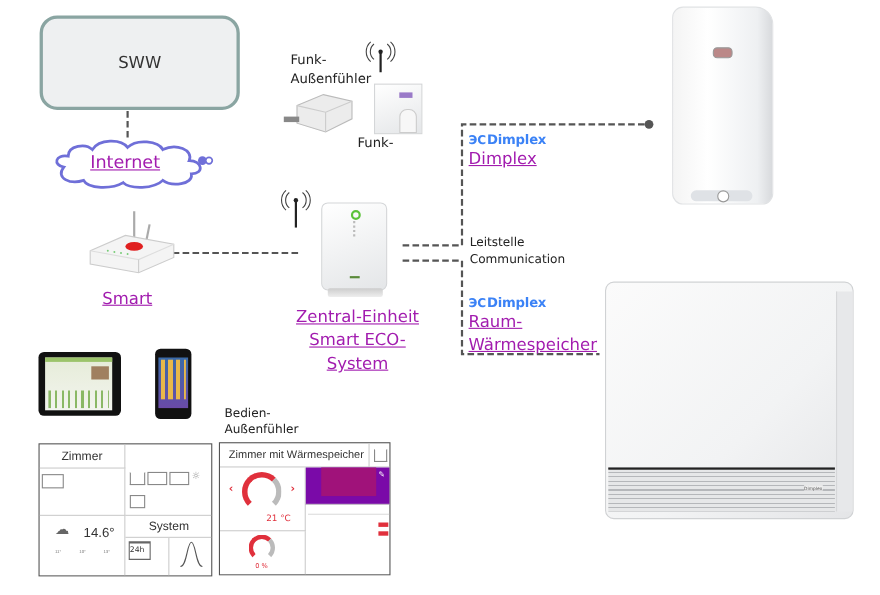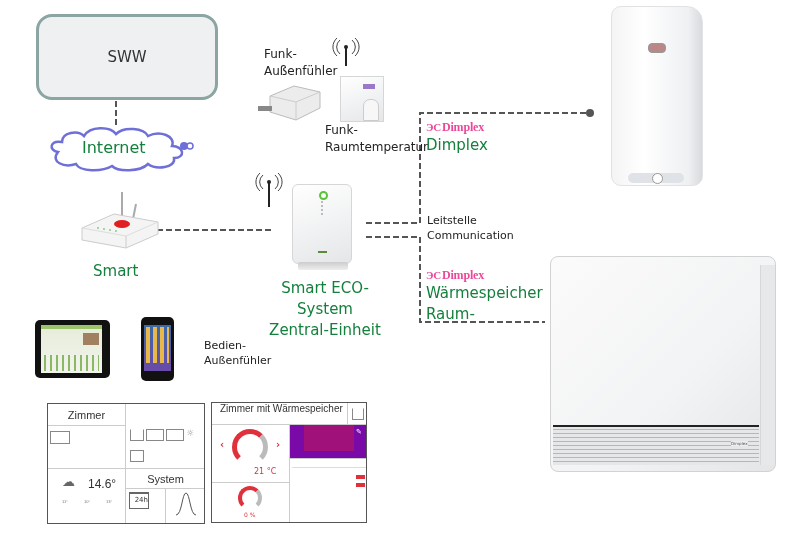--- a/index.html
+++ b/index.html
@@ -6,33 +6,33 @@
   body { width: 800px; height: 541px; position: relative; overflow: hidden;
          font-family: "DejaVu Sans", "Liberation Sans", sans-serif; color: #222; }
   .abs { position: absolute; }
   svg.lines { position: absolute; left: 0; top: 0; width: 800px; height: 541px; }
 
   
   .leitstelle { left: 36px; top: 14px; width: 182px; height: 86px; background: #eef0f1;
                 border: 3px solid #8aa5a2; border-radius: 16px; box-sizing: border-box;
                 display: flex; flex-direction: column; align-items: center; justify-content: center;
                 font-size: 15px; line-height: 22px; color: #333; }
-  .lbl { font-size: 15px; line-height: 21px; color: #15803d; }
+  .lbl { font-size: 15px; line-height: 21px; color: #a21caf; text-decoration: underline; }
   .lbl-sm { font-size: 11px; line-height: 15px; color: #222; }
   .lbl-md { font-size: 12px; line-height: 17px; color: #222; }
   .center { text-align: center; }
 
-  .dimplex { color: #ec4899; font-weight: bold; font-size: 12px; letter-spacing: -0.2px; font-family: Liberation Serif, serif; }
+  .dimplex { color: #3b82f6; font-weight: bold; font-size: 12px; letter-spacing: -0.2px; }
   .dimplex .dx { font-size: 11px; margin-right: 1px; }
 
   
   .dev { background: linear-gradient(160deg, #ffffff, #e4e6e8); border: 1px solid #d4d6d8; }
 
   
-  .panel { border: 1.5px solid #555; background: #fff; box-sizing: border-box; overflow: hidden; margin-left: 12px; }
+  .panel { border: 1.5px solid #555; background: #fff; box-sizing: border-box; overflow: hidden; }
   .p1 { left: 35px; top: 403px; width: 158px; height: 121px; }
   .p2 { left: 199px; top: 402px; width: 156px; height: 121px; }
   .cell { position: absolute; border-right: 1px solid #ccc; border-bottom: 1px solid #ccc; box-sizing: border-box; }
   .big { font-family: "Liberation Sans", sans-serif; font-size: 11px; color: #333; }
   .tiny { font-family: "Liberation Sans", sans-serif; font-size: 3px; color: #777; }
 </style>
 </head>
 <body>
 
 <svg class="lines">
@@ -103,48 +103,47 @@
   <path d="M40,20 L40,38" stroke="#ccc"></path>
   <rect x="2" y="24" width="14" height="5" fill="#888"></rect>
 </svg>
 
 <div class="abs dev" style="left:340px;top:76px;width:42px;height:44px">
   <div class="abs" style="left:22px;top:7px;width:12px;height:5px;background:#9a7ac8"></div>
   <div class="abs" style="left:22px;top:22px;width:14px;height:20px;border-radius:7px 7px 0 0;background:#f7f7f7;border:1px solid #ccc"></div>
 </div>
 <div class="abs lbl-md" style="left:325px;top:122px">
   <div>Funk-</div>
-  <div>Raumtemperatur</div>
 </div>
 
 <div class="abs dev" style="left:292px;top:184px;width:58px;height:78px;border-radius:6px">
   <div class="abs" style="left:26px;top:6px;width:5px;height:5px;border:2px solid #5cc23a;border-radius:50%"></div>
   <div class="abs" style="left:28px;top:16px;width:3px;height:14px;border-left:2px dotted #bbb"></div>
   <div class="abs" style="left:25px;top:66px;width:9px;height:2px;background:#5a8a3a"></div>
 </div>
 <div class="abs" style="left:298px;top:262px;width:50px;height:8px;background:linear-gradient(#ccc,#eee);border-radius:2px"></div>
 <div class="abs lbl center" style="left:255px;top:278px;width:140px;font-size:15px;line-height:21px">
+  <div>Zentral-Einheit</div>
   <div>Smart ECO-System</div>
-  <div>Zentral-Einheit</div>
 </div>
 
 <div class="abs" style="left:426px;top:120px">
   <div class="dimplex"><span class="dx">ЭC</span><span>Dimplex</span></div>
   <div class="lbl">Dimplex</div>
 </div>
 
 <div class="abs lbl-sm" style="left:427px;top:213px">
   <div>Leitstelle</div>
   <div>Communication</div>
 </div>
 
 <div class="abs" style="left:426px;top:268px">
   <div class="dimplex"><span class="dx">ЭC</span><span>Dimplex</span></div>
+  <div class="lbl">Raum-</div>
   <div class="lbl">Wärmespeicher</div>
-  <div class="lbl">Raum-</div>
 </div>
 
 <div class="abs" style="left:611px;top:6px;width:90px;height:178px;border-radius:10px 16px 10px 10px;background:linear-gradient(90deg,#f4f4f4 0%,#ffffff 35%,#eef0f2 85%,#d8dadd 100%);border:1px solid #e0e2e4">
   <div class="abs" style="left:36px;top:36px;width:16px;height:8px;border-radius:4px;background:#b88;border:1px solid #999"></div>
   <div class="abs" style="left:16px;top:166px;width:56px;height:10px;border-radius:5px;background:#dfe2e6">
     <div class="abs" style="left:24px;top:0px;width:9px;height:9px;border-radius:50%;background:#fff;border:1px solid #999"></div>
   </div>
 </div>
 
 <div class="abs" style="left:550px;top:256px;width:224px;height:214px;border-radius:8px;background:linear-gradient(135deg,#fbfbfb 0%,#f2f3f4 60%,#e4e5e7 100%);border:1px solid #d0d2d4">
@@ -160,21 +159,21 @@
     <div class="abs" style="left:42px;top:8px;width:16px;height:12px;background:#a08060"></div>
     <div class="abs" style="left:3px;top:30px;width:55px;height:16px;background:repeating-linear-gradient(90deg,#8ab865 0 2px,transparent 2px 6px)"></div>
   </div>
 </div>
 
 <div class="abs" style="left:141px;top:317px;width:33px;height:64px;background:#111;border-radius:5px">
   <div class="abs" style="left:3px;top:8px;width:27px;height:46px;background:linear-gradient(#3a6aa8,#6a4aa8)">
     <div class="abs" style="left:2px;top:2px;width:23px;height:36px;background:repeating-linear-gradient(90deg,#e9b84a 0 4px,transparent 4px 7px)"></div>
   </div>
 </div>
-<div class="abs lbl-sm" style="left:204px;top:338px">
+<div class="abs lbl-sm" style="left:204px;top:368px">
   <div>Bedien-</div>
   <div>Außenfühler</div>
 </div>
 
 <div class="abs panel p1">
   <div class="cell" style="left:0;top:0;width:78px;height:22px;display:flex;align-items:center;justify-content:center">
       <span class="big">Zimmer</span>
     </div>
   <div class="cell" style="left:0;top:22px;width:78px;height:43px">
     <div class="abs" style="left:2px;top:5px;width:18px;height:11px;border:1px solid #888"></div>
@@ -190,31 +189,31 @@
     <div class="abs" style="left:14px;top:5px;font-size:13px;color:#666">☁</div>
     <div class="abs big" style="left:40px;top:8px;font-size:12px">14.6°</div>
     <div class="abs tiny" style="left:14px;top:30px;font-size:4px">11°</div>
     <div class="abs tiny" style="left:36px;top:30px;font-size:4px">10°</div>
     <div class="abs tiny" style="left:58px;top:30px;font-size:4px">13°</div>
   </div>
   <div class="cell" style="left:78px;top:65px;width:80px;height:20px;display:flex;align-items:center;justify-content:center">
       <span class="big">System</span>
     </div>
   <div class="cell" style="left:78px;top:85px;width:40px;height:35px">
-    <div class="abs" style="left:3px;top:3px;width:18px;height:14px;border:1px solid #666;border-top:2px solid #666;font-size:7px;text-align:right;line-height:12px;color:#333">24h</div>
+    <div class="abs" style="left:3px;top:3px;width:18px;height:14px;border:1px solid #666;border-top:2px solid #666;font-size:7px;text-align:left;line-height:12px;color:#333">24h</div>
   </div>
   <div class="cell" style="left:118px;top:85px;width:40px;height:35px">
     <svg class="abs" style="left:8px;top:2px" width="24" height="26">
         <path d="M2,24 C8,24 8,2 12,2 C16,2 16,24 22,24" fill="none" stroke="#555" stroke-width="1"></path>
       </svg>
   </div>
 </div>
 
 <div class="abs panel p2">
-  <div class="cell" style="left:0;top:0;width:136px;height:22px;display:flex;align-items:flex-start;padding-left:8px">
+  <div class="cell" style="left:0;top:0;width:136px;height:22px;display:flex;align-items:center;padding-left:8px">
       <span class="big" style="font-size:10px">Zimmer mit Wärmespeicher</span>
     </div>
   <div class="cell" style="left:136px;top:0;width:20px;height:22px">
     <div class="abs" style="left:4px;top:5px;width:10px;height:10px;border:1px solid #888;border-top-color:transparent"></div>
   </div>
   <div class="cell" style="left:0;top:22px;width:78px;height:58px">
     <div class="abs" style="left:20px;top:4px;width:36px;height:36px;border-radius:50%;border:5px solid #e0303c;border-right-color:#bbb;border-bottom-color:transparent;box-sizing:border-box"></div>
     <div class="abs" style="left:8px;top:14px;color:#e0303c;font-size:10px;font-weight:bold">‹</div>
     <div class="abs" style="left:64px;top:14px;color:#e0303c;font-size:10px;font-weight:bold">›</div>
     <div class="abs" style="left:42px;top:42px;color:#e0303c;font-size:8px">21 °C</div>

